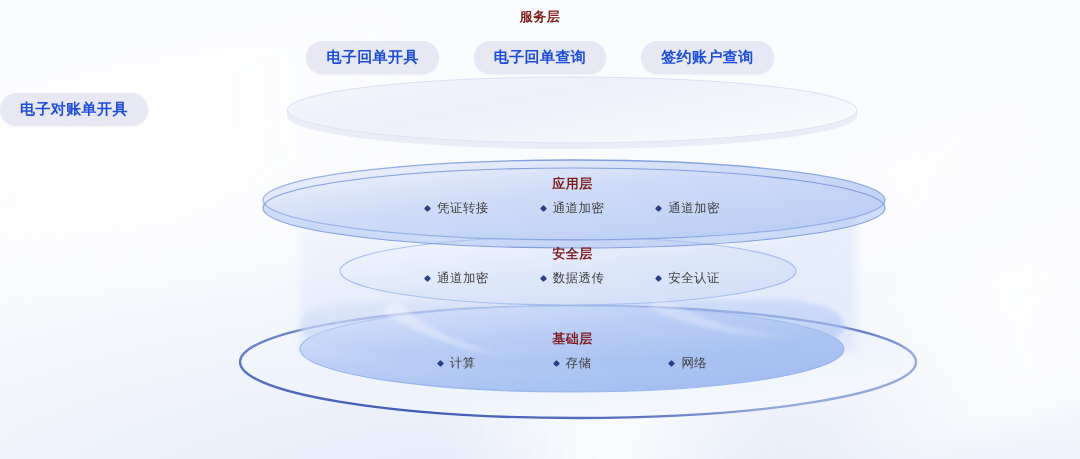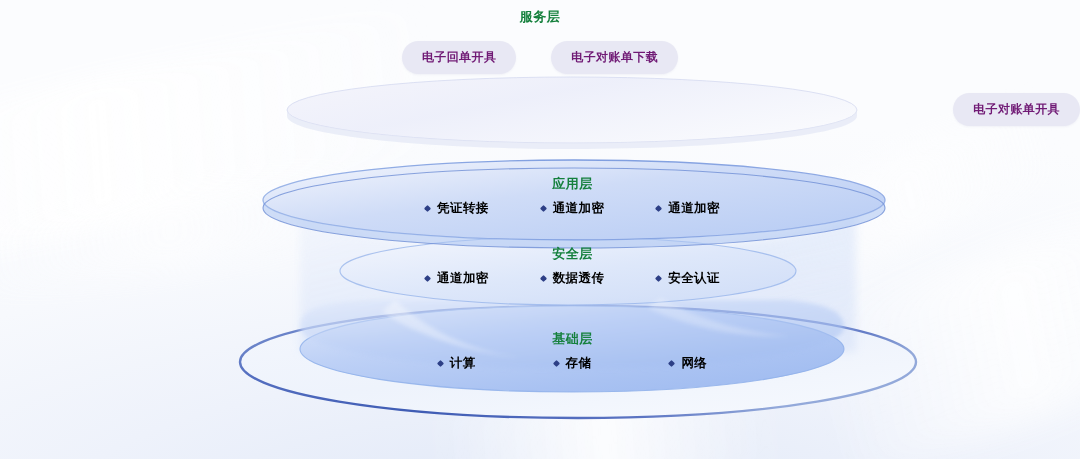--- a/index.html
+++ b/index.html
@@ -44,47 +44,47 @@
     left:760px;top:150px;width:300px;height:90px;
     background:linear-gradient(100deg,rgba(255,255,255,0) 0%,rgba(255,255,255,.75) 50%,rgba(255,255,255,0) 100%);
     transform:rotate(-24deg);filter:blur(13px);opacity:.8;
   }
 
   #vec{position:absolute;left:0;top:0;width:1080px;height:459px;}
 
   
   .layer-title{
     position:absolute;text-align:center;
-    font-size:13px;font-weight:bold;color:#15803d;
+    font-size:13px;font-weight:bold;color:#7f1d1d;
     letter-spacing:.5px;white-space:nowrap;
   }
   .feat-row{
     position:absolute;display:flex;justify-content:center;
     white-space:nowrap;
   }
   .feat{
     display:flex;align-items:center;
-    font-size:12.5px;font-weight:bold;color:#000000;
+    font-size:12.5px;font-weight:normal;color:#404040;
     letter-spacing:.4px;
   }
   .feat .dia{
     display:inline-block;width:5px;height:5px;
     background:#2d3f86;
     transform:rotate(45deg);
     margin-right:7px;
     border-radius:1px;
   }
 
   
   .chip-row{position:absolute;display:flex;white-space:nowrap;}
   .chip{
     display:flex;align-items:center;justify-content:center;
     height:33px;border-radius:17px;
     background:#e8e8f4;
-    color:#701a75;font-size:12px;font-weight:bold;letter-spacing:.4px;
+    color:#1d4ed8;font-size:15px;font-weight:bold;letter-spacing:.4px;
     padding:0 20px;
     box-shadow:0 1px 2px rgba(110,118,170,.08);
   }
 </style>
 </head>
 <body>
 
 <div id="stage">
 
   <div class="bg-base"></div>
@@ -176,24 +176,25 @@
              L 857 116 C 857 134, 729 149, 572 149 C 415 149, 287 134, 287 116 Z" fill="#e4e8f6" opacity="0.75"></path>
 
     <path d="M 395 300 C 430 332, 470 350, 520 358 C 470 352, 418 336, 382 312 Z" fill="#ffffff" opacity="0.35" filter="url(#soft)"></path>
     <path d="M 660 298 C 700 320, 742 332, 790 336 C 742 338, 690 328, 648 308 Z" fill="#ffffff" opacity="0.25" filter="url(#soft)"></path>
   </svg>
 
   <div class="layer-title" style="left:0;top:8px;width:1080px;">服务层</div>
 
   <div class="chip-row" style="left:0;top:41px;width:1080px;justify-content:center;gap:35px;">
     <div class="chip">电子回单开具</div>
-    <div class="chip">电子对账单下载</div>
-  </div>
-
-  <div class="chip-row" style="left:0;top:93px;width:1080px;justify-content:flex-end;gap:35px;">
+    <div class="chip">电子回单查询</div>
+    <div class="chip">签约账户查询</div>
+  </div>
+
+  <div class="chip-row" style="left:0;top:93px;width:1080px;justify-content:space-between;gap:35px;">
     <div class="chip">电子对账单开具</div>
   </div>
 
   <div class="layer-title" style="left:0;top:175px;width:1145px;">应用层</div>
   <div class="feat-row" style="left:0;top:200px;width:1145px;gap:52px;">
     <span class="feat">
       <i class="dia"></i>
       <span>凭证转接</span>
     </span>
     <span class="feat">

